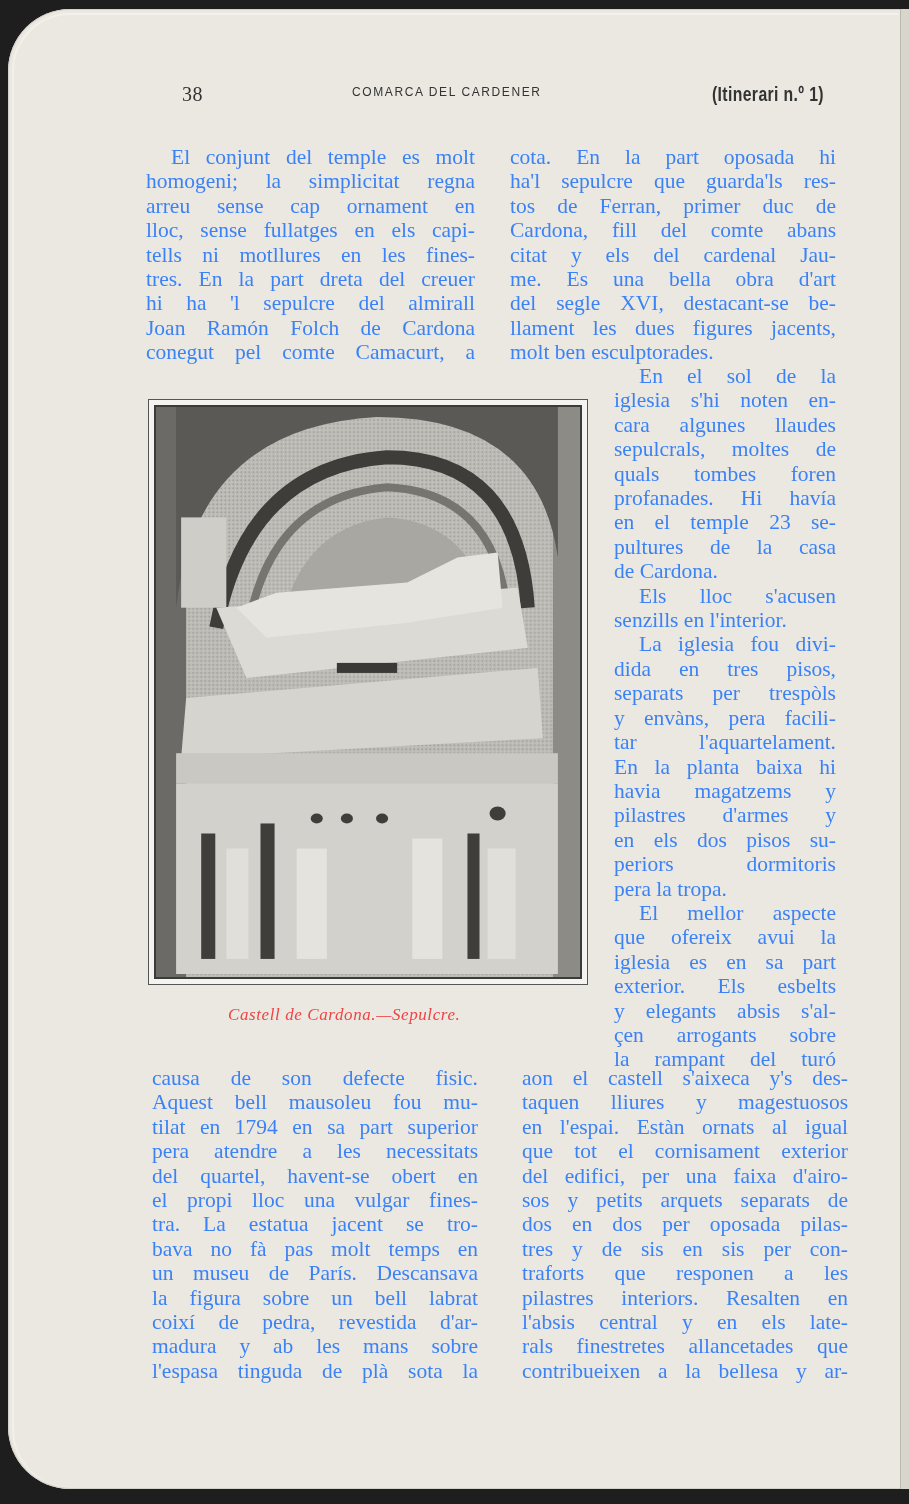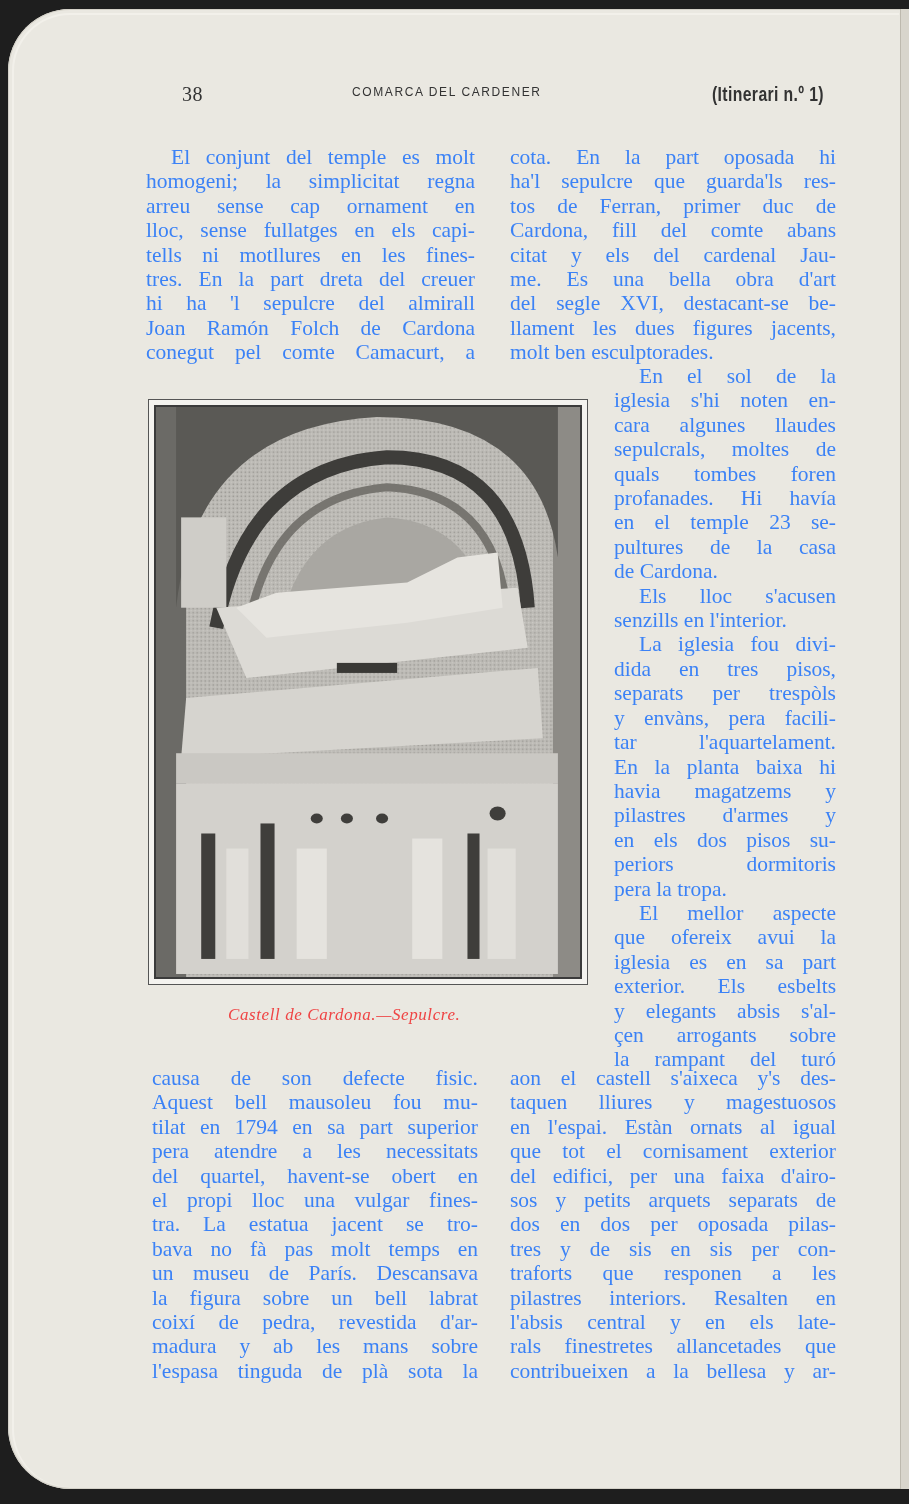--- a/index.html
+++ b/index.html
@@ -167,21 +167,21 @@
     <span class="line">el propi lloc una vulgar fines-</span>
     <span class="line">tra. La estatua jacent se tro-</span>
     <span class="line">bava no fà pas molt temps en</span>
     <span class="line">un museu de París. Descansava</span>
     <span class="line">la figura sobre un bell labrat</span>
     <span class="line">coixí de pedra, revestida d'ar-</span>
     <span class="line">madura y ab les mans sobre</span>
     <span class="line">l'espasa tinguda de plà sota la</span>
   </div>
 
-<div class="col" id="col2-bottom" style="left:510px; top:1066px; width:326px;">
+<div class="col" id="col2-bottom" style="left:522px; top:1066px; width:326px;">
     <span class="line">aon el castell s'aixeca y's des-</span>
     <span class="line">taquen lliures y magestuosos</span>
     <span class="line">en l'espai. Estàn ornats al igual</span>
     <span class="line">que tot el cornisament exterior</span>
     <span class="line">del edifici, per una faixa d'airo-</span>
     <span class="line">sos y petits arquets separats de</span>
     <span class="line">dos en dos per oposada pilas-</span>
     <span class="line">tres y de sis en sis per con-</span>
     <span class="line">traforts que responen a les</span>
     <span class="line">pilastres interiors. Resalten en</span>

